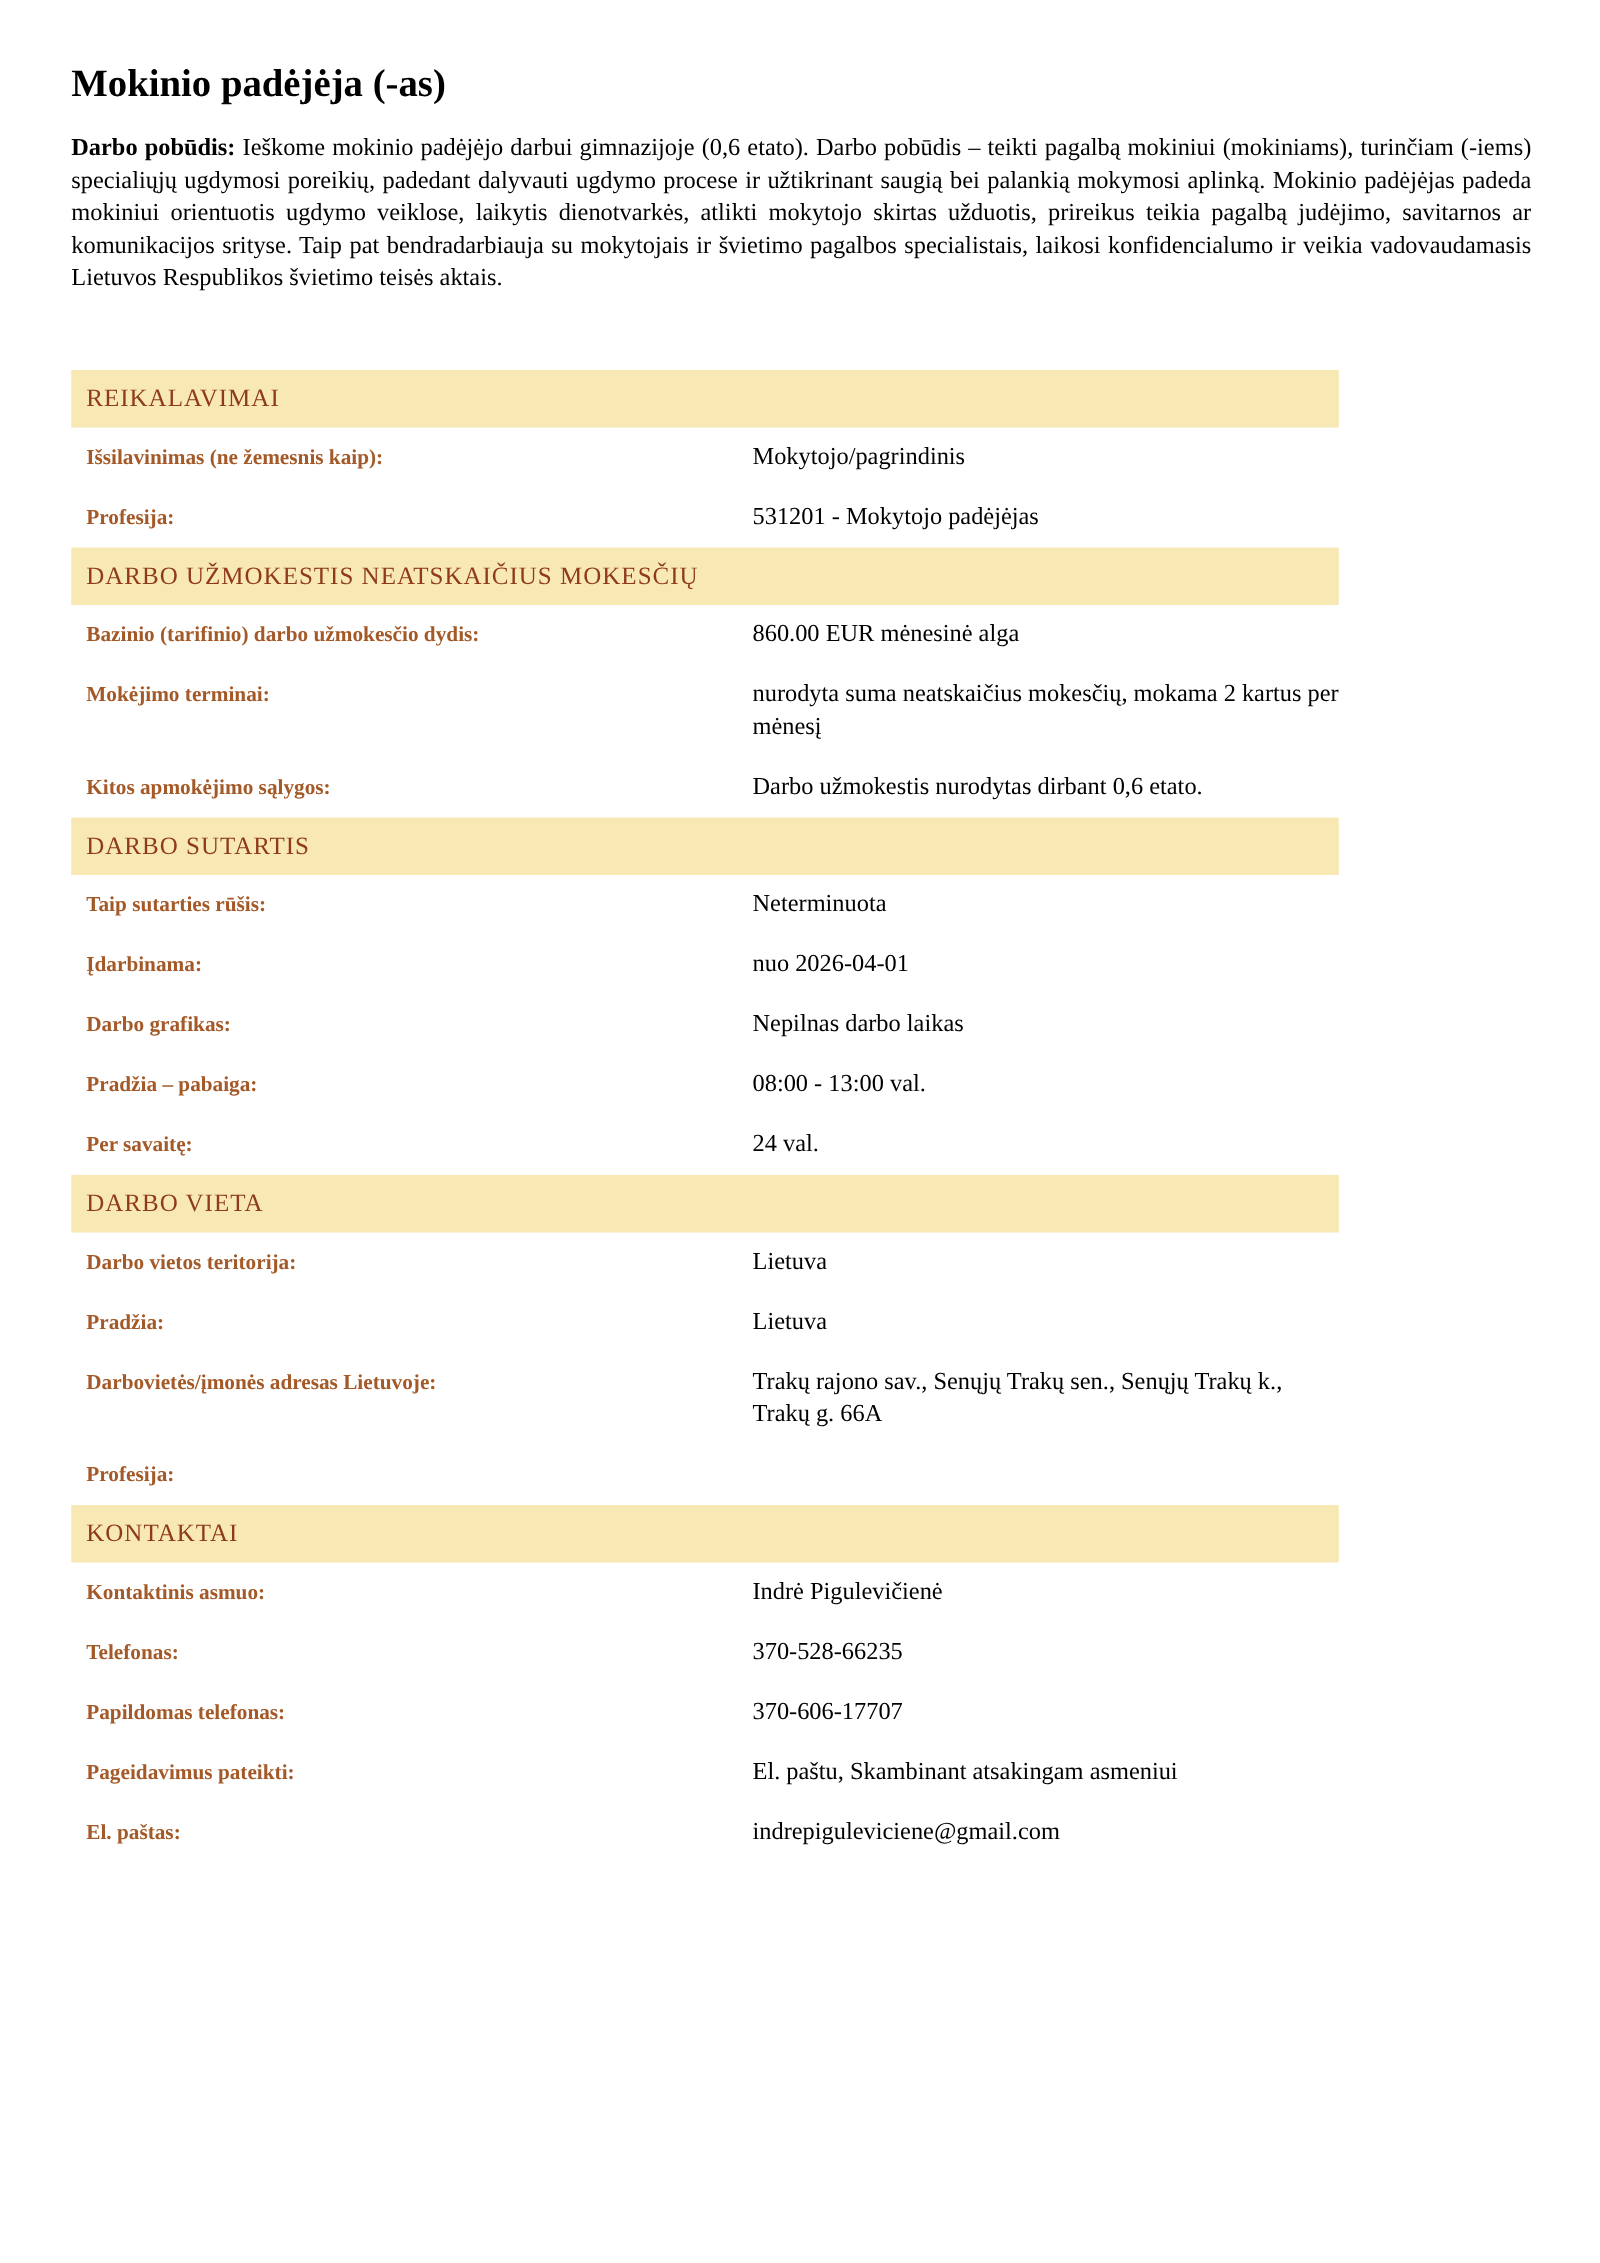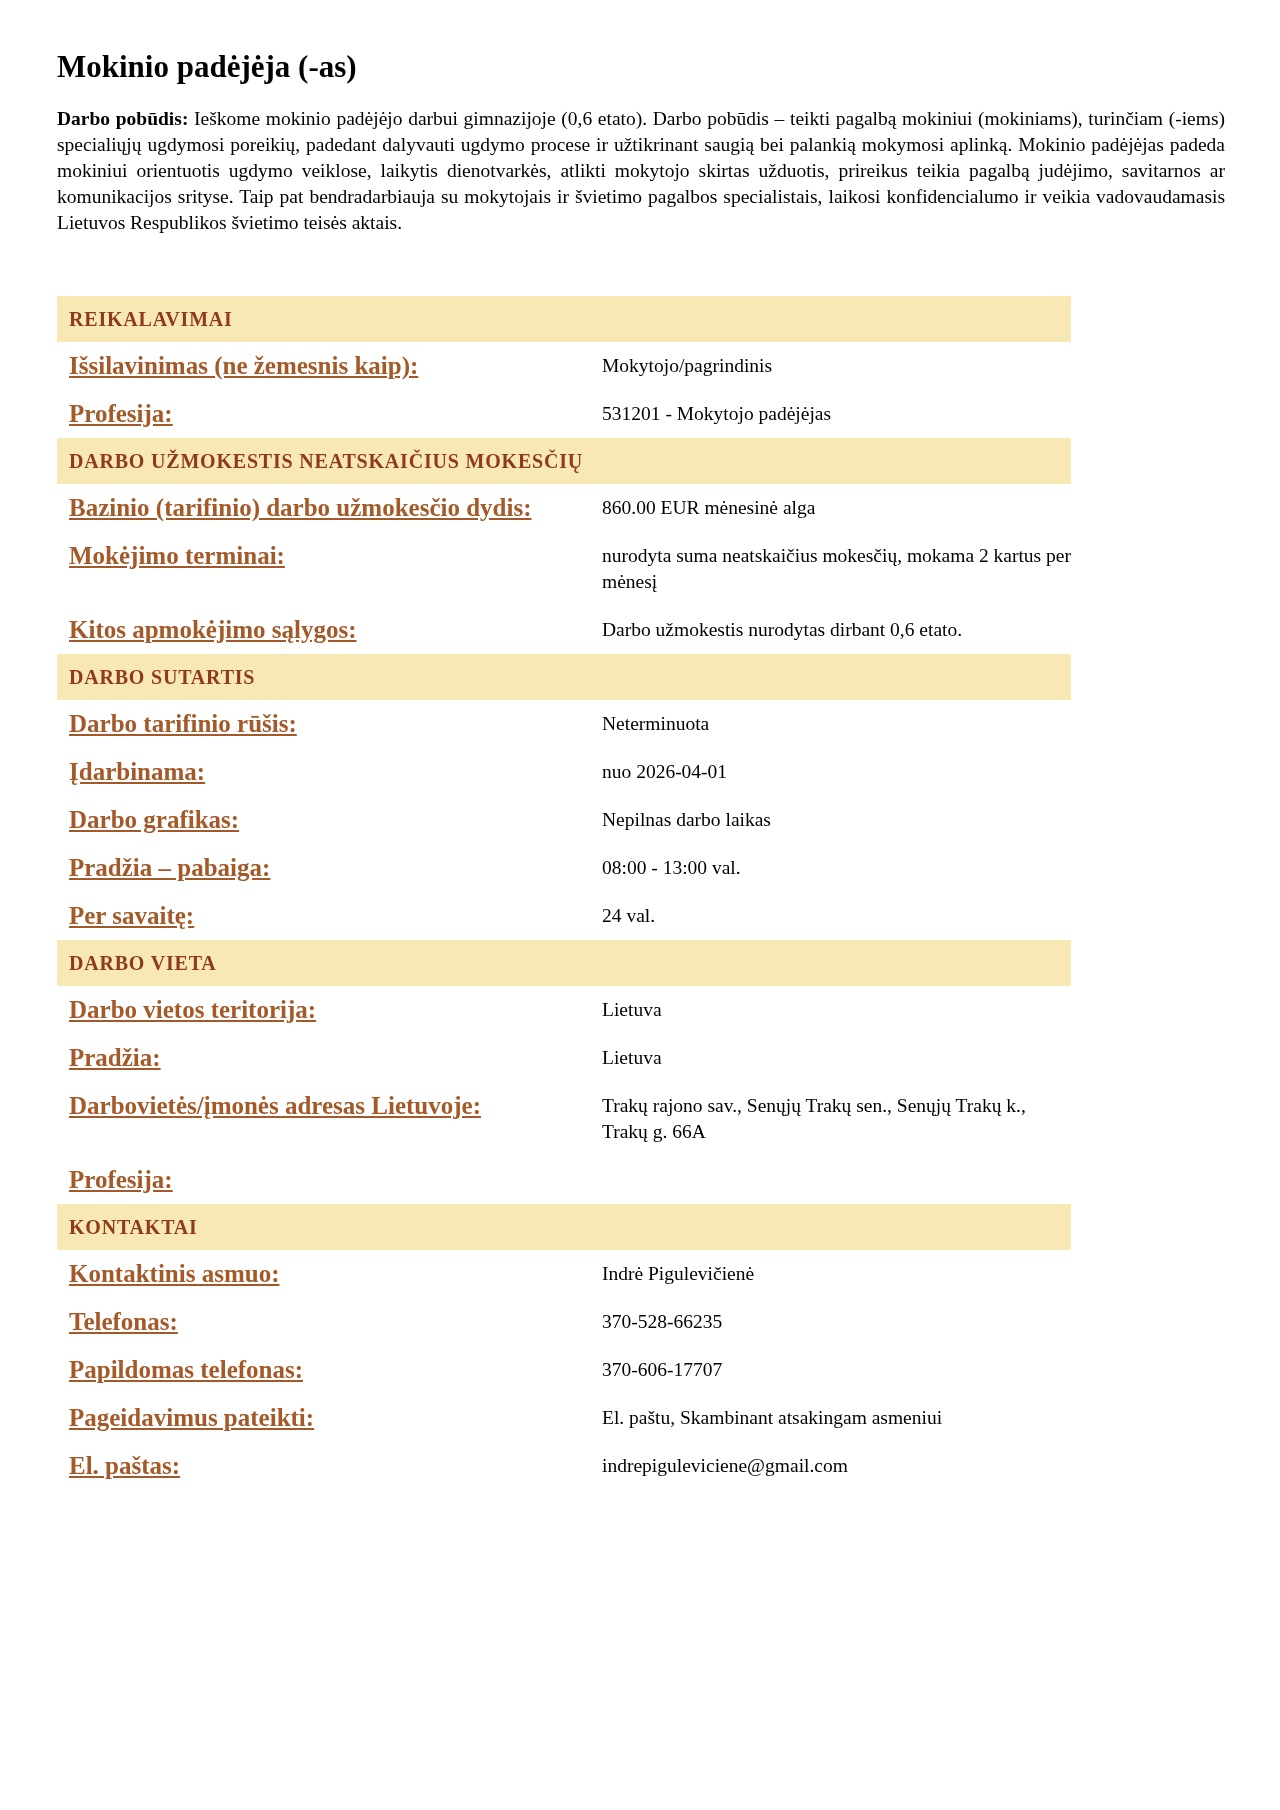--- a/index.html
+++ b/index.html
@@ -31,41 +31,40 @@
     line-height: 26px;
     text-align: justify;
   }
   .jobtable {
     width: 1014px;
     margin-top: 60px;
   }
   .section-bar {
     background: var(--bar-bg, #F8E8B3);
     color: var(--bar-fg, #8E3A1B);
-    font-weight: bold;
+    font-weight: normal;
     font-size: 20px;
     line-height: 26px;
     letter-spacing: 0.8px;
     padding: 10px 12px;
   }
   .row {
     display: flex;
     align-items: flex-start;
     padding: 11px 0;
   }
   .row .lab {
     box-sizing: border-box;
     width: 545px;
     flex: 0 0 545px;
     padding-left: 12px;
     font-weight: bold;
     color: var(--label-fg, #A45A28);
-    font-size: 25px;
+    font-size: 17px;
     line-height: 26px;
-    text-decoration: underline;
   }
   .row .val {
     flex: 1 1 auto;
     font-size: 19.5px;
     line-height: 26px;
     color: #000000;
   }
 </style>
 </head>
 <body>
@@ -93,21 +92,21 @@
       <div class="row">
         <div class="lab">Mokėjimo terminai:</div>
         <div class="val">nurodyta suma neatskaičius mokesčių, mokama 2 kartus per mėnesį</div>
       </div>
       <div class="row">
         <div class="lab">Kitos apmokėjimo sąlygos:</div>
         <div class="val">Darbo užmokestis nurodytas dirbant 0,6 etato.</div>
       </div>
       <div class="section-bar">DARBO SUTARTIS</div>
       <div class="row">
-        <div class="lab">Darbo tarifinio rūšis:</div>
+        <div class="lab">Taip sutarties rūšis:</div>
         <div class="val">Neterminuota</div>
       </div>
       <div class="row">
         <div class="lab">Įdarbinama:</div>
         <div class="val">nuo 2026-04-01</div>
       </div>
       <div class="row">
         <div class="lab">Darbo grafikas:</div>
         <div class="val">Nepilnas darbo laikas</div>
       </div>

